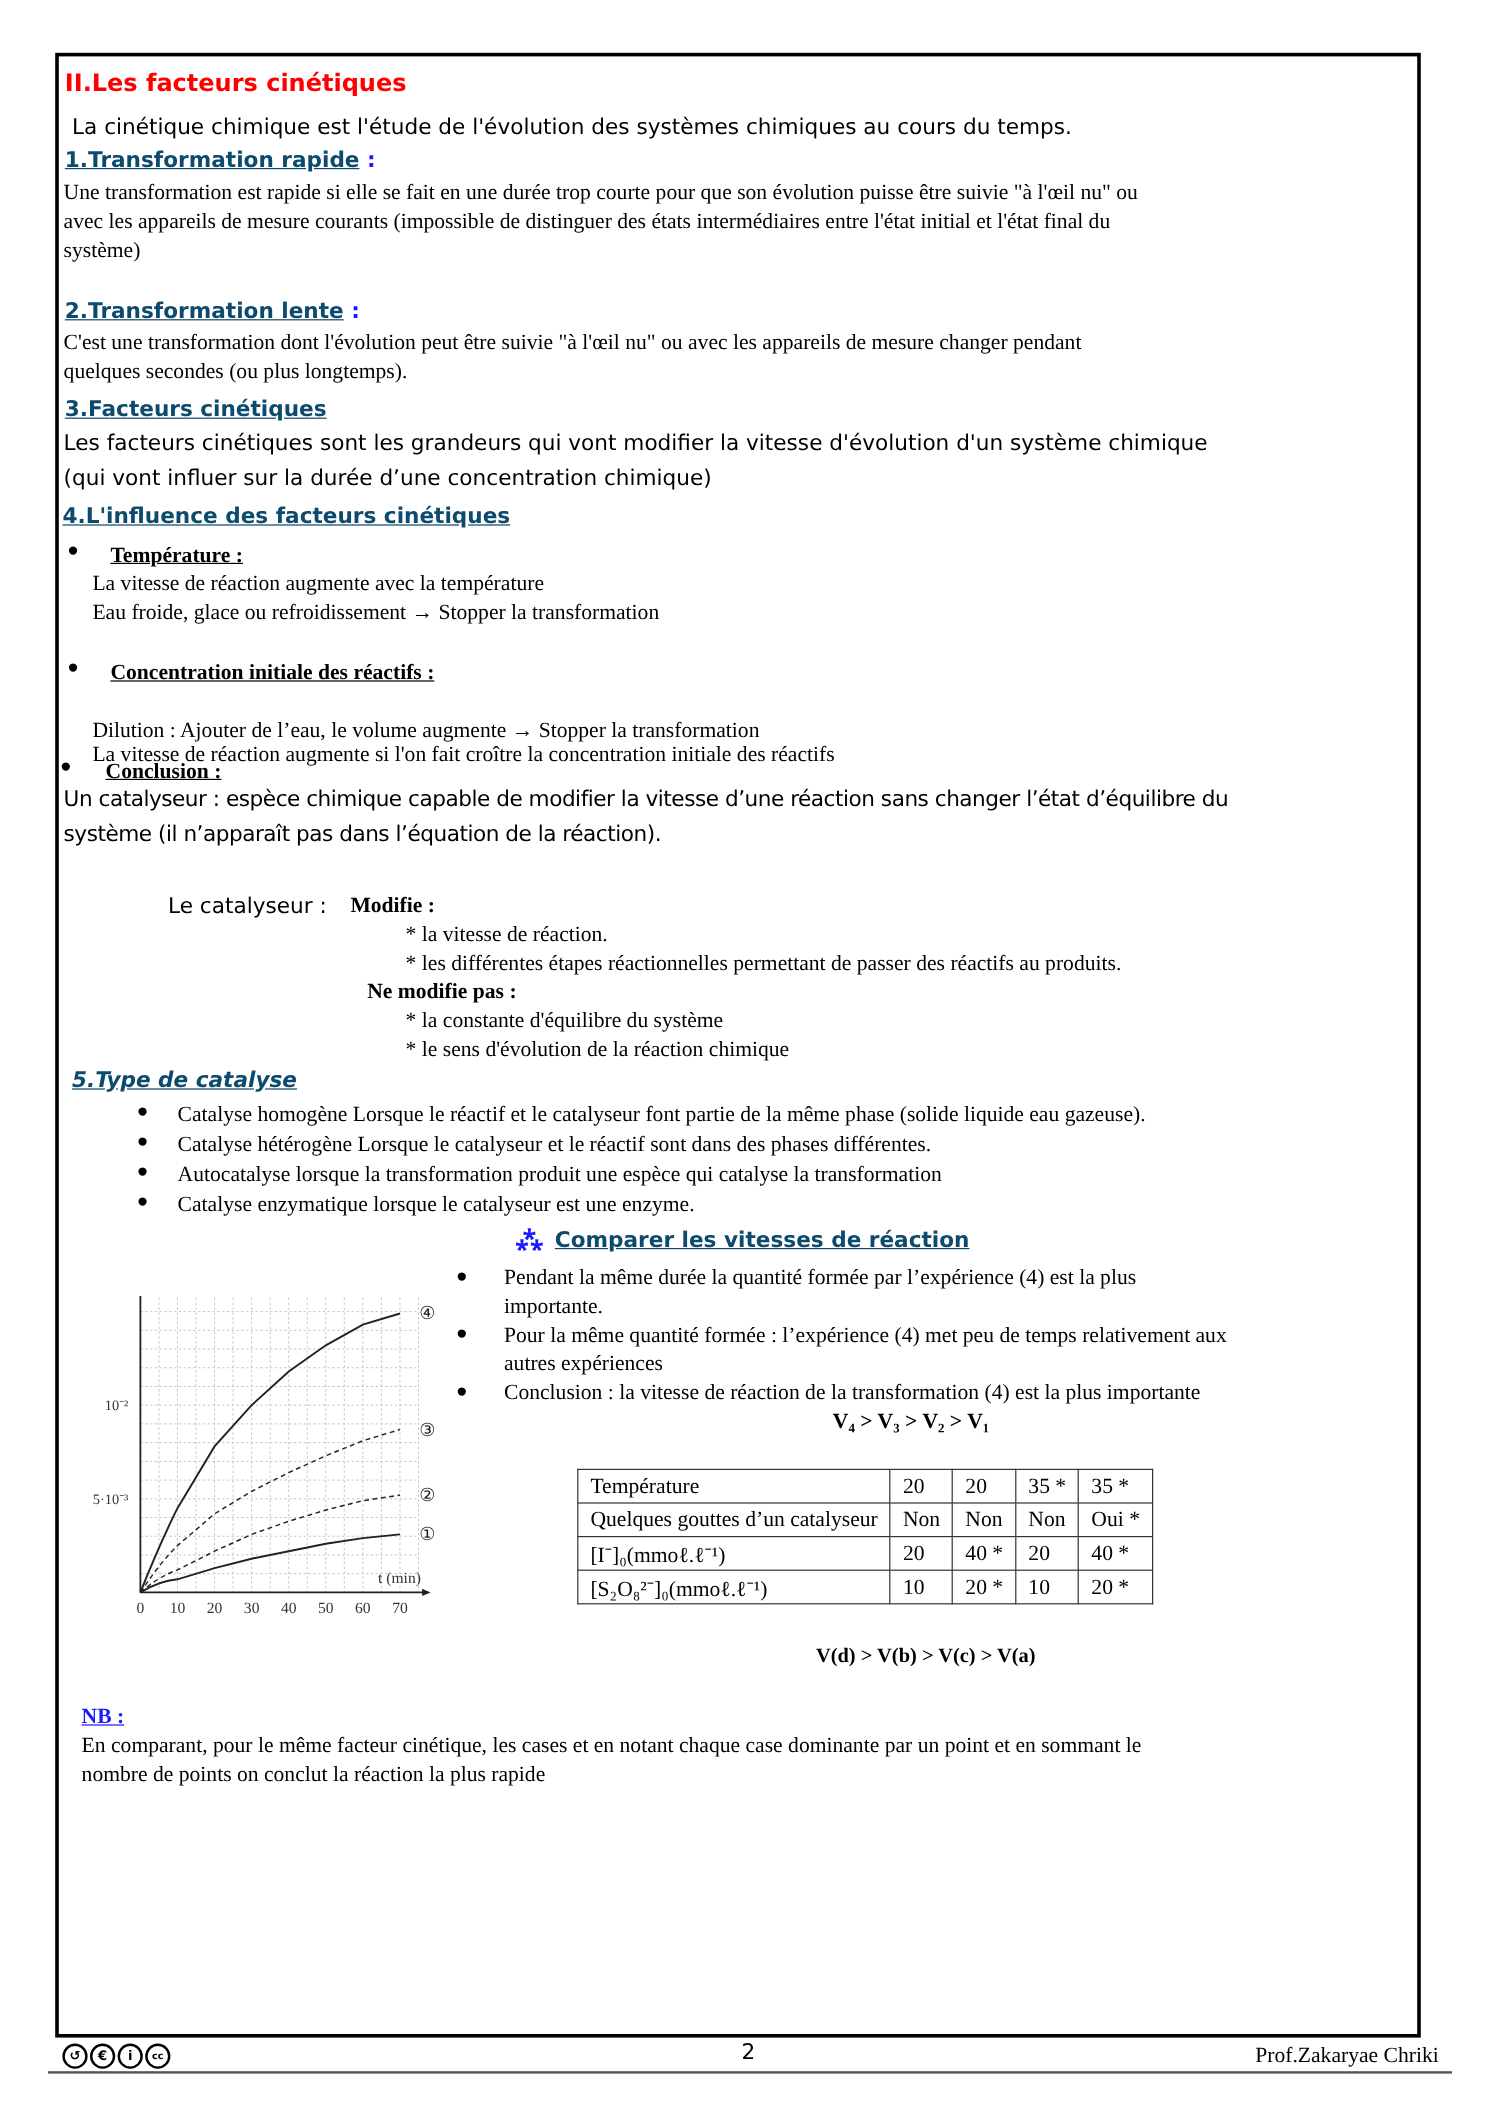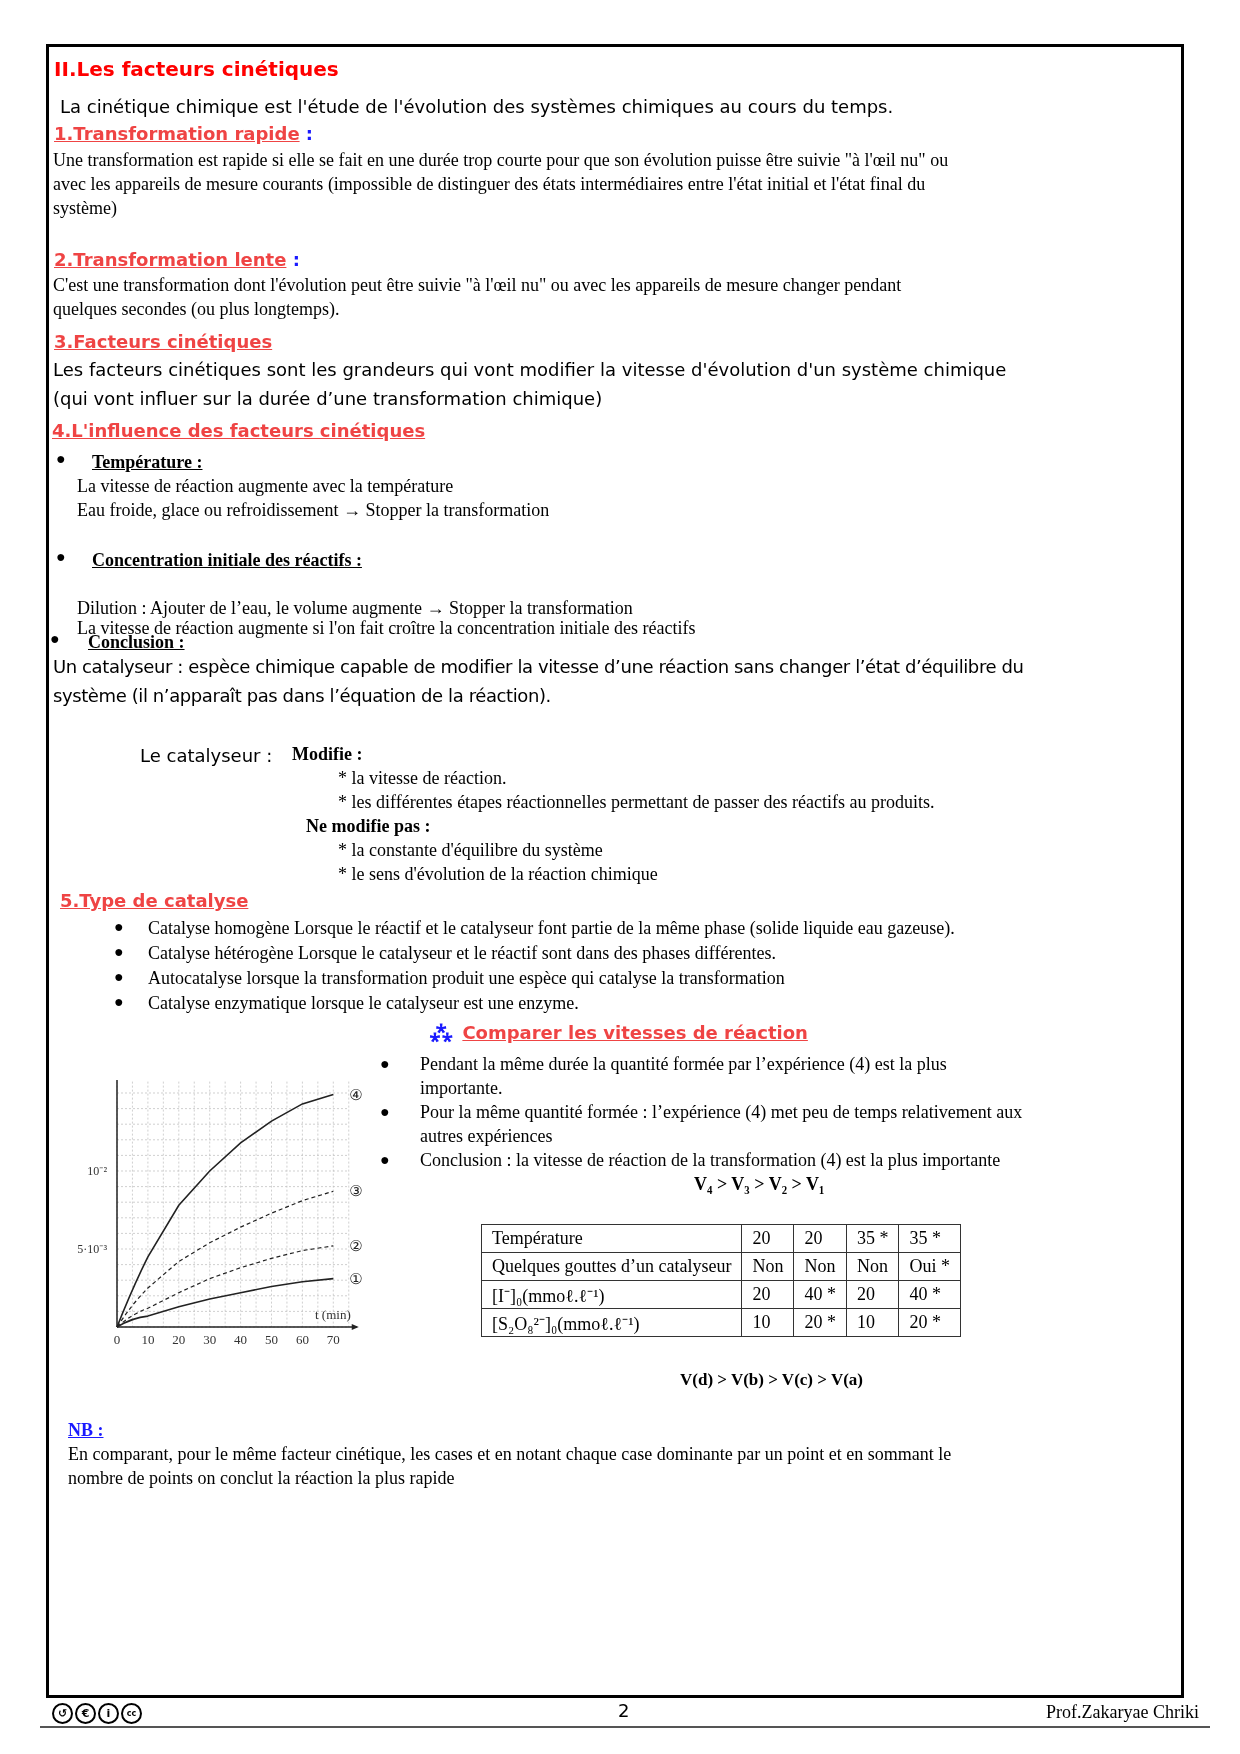--- a/index.html
+++ b/index.html
@@ -2,21 +2,21 @@
 <html><head>
 <meta charset="utf-8">
 <style>
   html, body { margin:0; padding:0; background:#fff; }
   body { width:1240px; height:1754px; position:relative; overflow:hidden; font-family:"Liberation Serif", serif; color:#000; }
   .frame { position:absolute; left:46px; top:44px; width:1138px; height:1654px; border:3px solid #000; box-sizing:border-box; }
   .abs { position:absolute; white-space:nowrap; }
   .comic { font-family:"DejaVu Sans", sans-serif; }
   .serif { font-family:"Liberation Serif", serif; font-size:18px; line-height:24px; }
   .h-red { color:#ff0000; font-weight:bold; font-size:20px; }
-  .h-blue { color:#ef4444; font-weight:bold; font-size:18px; text-decoration:underline; }
+  .h-blue { color:#0c4a6e; font-weight:bold; font-size:18px; text-decoration:underline; }
   .h-blue-nu { color:#1a1aff; font-weight:bold; font-size:18px; }
   .comic-text { font-size:18px; }
   .bullet { position:absolute; font-size:16px; }
   .bold-u { font-weight:bold; text-decoration:underline; }
   table.exp { position:absolute; left:481px; top:1224px; border-collapse:collapse; font-family:"Liberation Serif", serif; font-size:18px; }
   table.exp td { border:1.5px solid #333; padding:1px 10px; height:25px; }
   .footer-line { position:absolute; left:40px; top:1726px; width:1170px; height:2px; background:#555; }
   svg text { font-family:"Liberation Serif", serif; }
 </style>
 </head>
@@ -35,21 +35,21 @@
 <div class="abs serif" style="left:53px;top:196px;">système)</div>
 
 <div class="abs comic" style="left:54px;top:249px;">
   <span class="h-blue">2.Transformation lente</span><span class="h-blue-nu"> :</span>
 </div>
 <div class="abs serif" style="left:53px;top:273px;">C'est une transformation dont l'évolution peut être suivie "à l'œil nu" ou avec les appareils de mesure changer pendant</div>
 <div class="abs serif" style="left:53px;top:297px;">quelques secondes (ou plus longtemps).</div>
 
 <div class="abs comic h-blue" style="left:54px;top:331px;">3.Facteurs cinétiques</div>
 <div class="abs comic comic-text" style="left:53px;top:359px;">Les facteurs cinétiques sont les grandeurs qui vont modifier la vitesse d'évolution d'un système chimique</div>
-<div class="abs comic comic-text" style="left:53px;top:388px;">(qui vont influer sur la durée d’une transformation chimique)</div>
+<div class="abs comic comic-text" style="left:53px;top:388px;">(qui vont influer sur la durée d’une concentration chimique)</div>
 
 <div class="abs comic h-blue" style="left:52px;top:420px;">4.L'influence des facteurs cinétiques</div>
 
 <div class="bullet" style="left:56px;top:450px;">●</div>
 <div class="abs serif bold-u" style="left:92px;top:450px;">Température :</div>
 <div class="abs serif" style="left:77px;top:474px;">La vitesse de réaction augmente avec la température</div>
 <div class="abs serif" style="left:77px;top:498px;">Eau froide, glace ou refroidissement → Stopper la transformation</div>
 
 <div class="bullet" style="left:56px;top:548px;">●</div>
 <div class="abs serif bold-u" style="left:92px;top:548px;">Concentration initiale des réactifs :</div>
@@ -62,21 +62,21 @@
 <div class="abs comic comic-text" style="left:53px;top:685px;letter-spacing:-0.4px;">système (il n’apparaît pas dans l’équation de la réaction).</div>
 
 <div class="abs comic comic-text" style="left:140px;top:745px;">Le catalyseur :</div>
 <div class="abs serif" style="left:292px;top:742px;font-weight:bold;">Modifie :</div>
 <div class="abs serif" style="left:338px;top:766px;">* la vitesse de réaction.</div>
 <div class="abs serif" style="left:338px;top:790px;">* les différentes étapes réactionnelles permettant de passer des réactifs au produits.</div>
 <div class="abs serif" style="left:306px;top:814px;font-weight:bold;">Ne modifie pas :</div>
 <div class="abs serif" style="left:338px;top:838px;">* la constante d'équilibre du système</div>
 <div class="abs serif" style="left:338px;top:862px;">* le sens d'évolution de la réaction chimique</div>
 
-<div class="abs comic h-blue" style="left:60px;top:890px;">5.Type de catalyse</div>
+<div class="abs comic h-blue" style="left:60px;top:890px;font-style:italic;">5.Type de catalyse</div>
 <div class="bullet" style="left:114px;top:918px;">●</div>
 <div class="abs serif" style="left:148px;top:916px;">Catalyse homogène Lorsque le réactif et le catalyseur font partie de la même phase (solide liquide eau gazeuse).</div>
 <div class="bullet" style="left:114px;top:943px;">●</div>
 <div class="abs serif" style="left:148px;top:941px;">Catalyse hétérogène Lorsque le catalyseur et le réactif sont dans des phases différentes.</div>
 <div class="bullet" style="left:114px;top:968px;">●</div>
 <div class="abs serif" style="left:148px;top:966px;">Autocatalyse lorsque la transformation produit une espèce qui catalyse la transformation</div>
 <div class="bullet" style="left:114px;top:993px;">●</div>
 <div class="abs serif" style="left:148px;top:991px;">Catalyse enzymatique lorsque le catalyseur est une enzyme.</div>
 
 <div class="abs" style="left:430px;top:1018px;">

